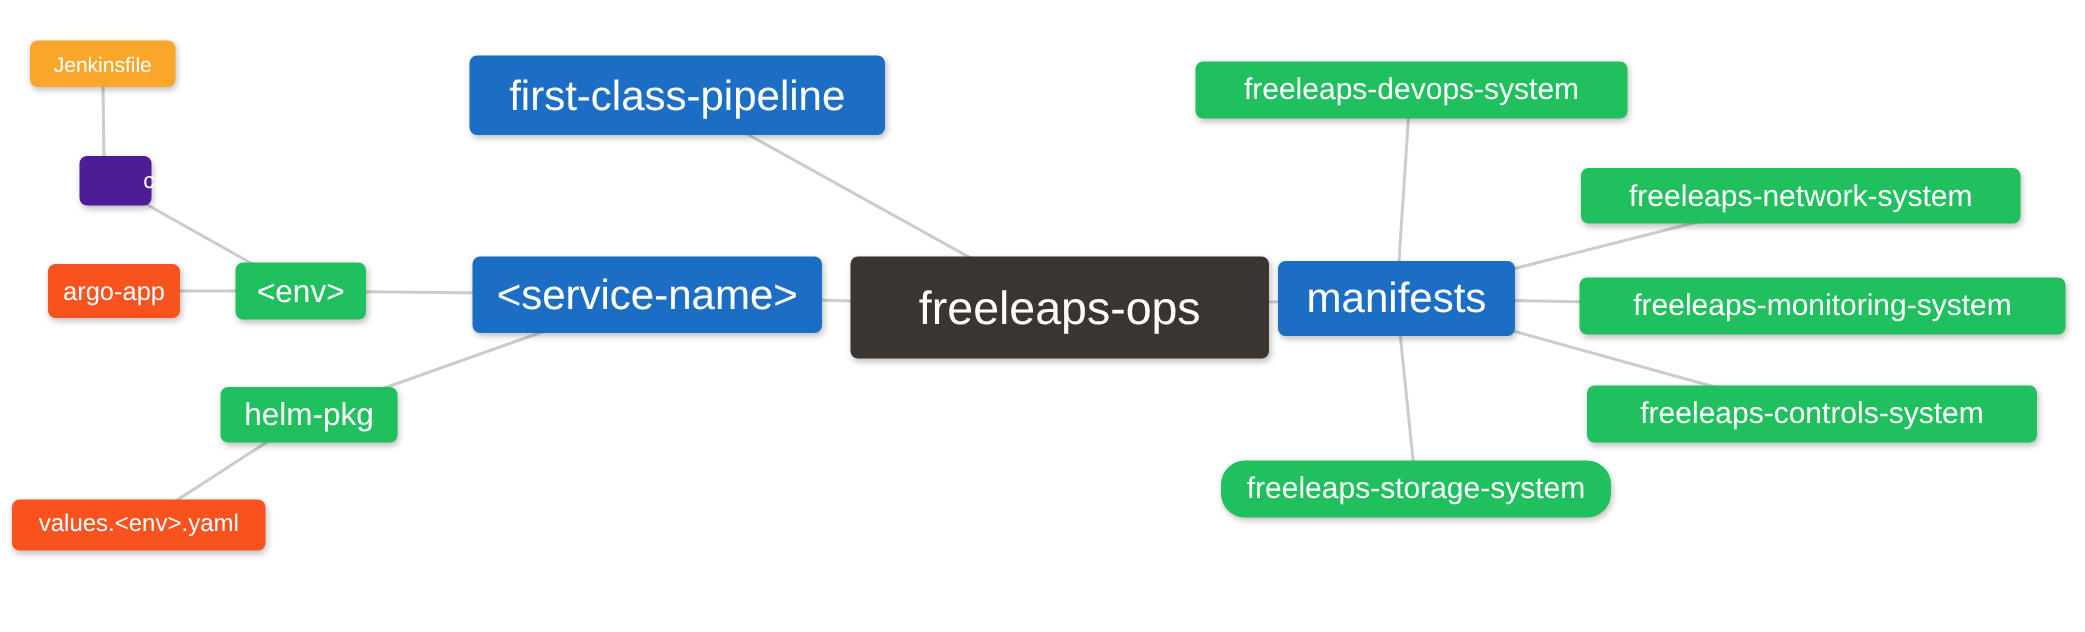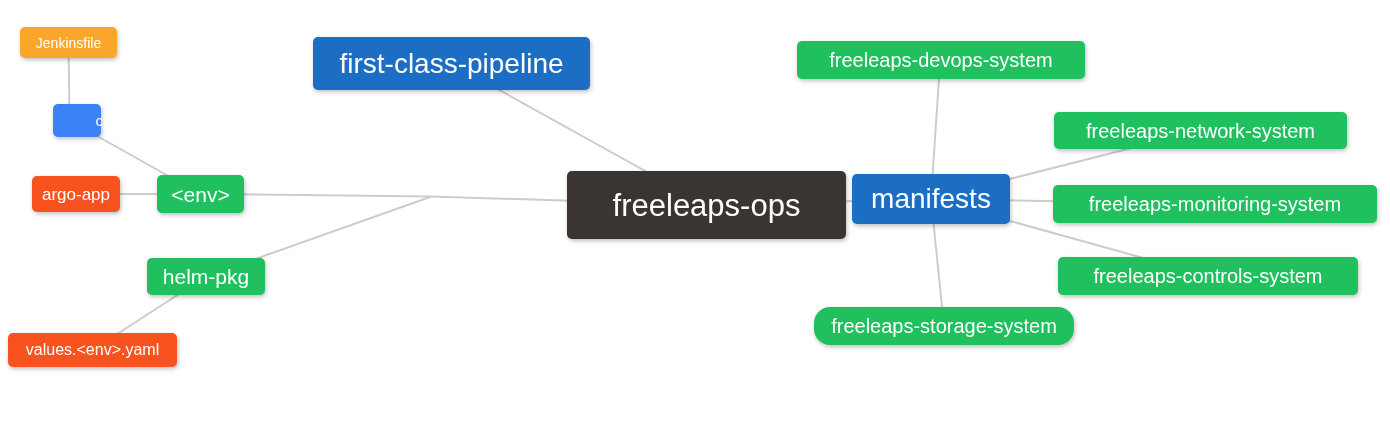--- a/index.html
+++ b/index.html
@@ -58,37 +58,40 @@
       <line x1="706.5" y1="205" x2="931" y2="199" stroke="#cccccc" stroke-width="2"></line>
       <line x1="931" y1="199" x2="941" y2="48" stroke="#cccccc" stroke-width="2"></line>
       <line x1="931" y1="199" x2="1200.5" y2="130.5" stroke="#cccccc" stroke-width="2"></line>
       <line x1="931" y1="199" x2="1215" y2="204" stroke="#cccccc" stroke-width="2"></line>
       <line x1="931" y1="199" x2="1208" y2="276" stroke="#cccccc" stroke-width="2"></line>
       <line x1="931" y1="199" x2="944" y2="326" stroke="#cccccc" stroke-width="2"></line>
     </svg>
 <div class="node" style="left: 20px; top: 27px; width: 97px; height: 31px; background: rgb(249, 166, 43); color: rgb(255, 255, 255); font-size: 14px;">
       <span>Jenkinsfile</span>
     </div>
-    <div class="node" style="left: 53px; top: 104px; width: 33px; height: 33px; background: #3b82f6; color: rgb(255, 255, 255); font-size: 15px; padding-left: 48px;">
+    <div class="node" style="left: 53px; top: 104px; width: 33px; height: 33px; background: #4c1d95; color: rgb(255, 255, 255); font-size: 15px; padding-left: 48px;">
       <span>ci</span>
     </div>
     <div class="node" style="left: 32px; top: 176px; width: 88px; height: 36px; background: rgb(248, 82, 31); color: rgb(255, 255, 255); font-size: 17px;">
       <span>argo-app</span>
     </div>
     <div class="node" style="left: 157px; top: 175px; width: 87px; height: 38px; background: rgb(32, 192, 95); color: rgb(255, 255, 255); font-size: 21px;">
       <span>&lt;env&gt;</span>
     </div>
     <div class="node" style="left: 147px; top: 258px; width: 118px; height: 37px; background: rgb(32, 192, 95); color: rgb(255, 255, 255); font-size: 21px;">
       <span>helm-pkg</span>
     </div>
     <div class="node" style="left: 8px; top: 333px; width: 169px; height: 34px; background: rgb(248, 82, 31); color: rgb(255, 255, 255); font-size: 16px;">
       <span>values.&lt;env&gt;.yaml</span>
     </div>
     <div class="node" style="left: 313px; top: 37px; width: 277px; height: 53px; background: rgb(27, 110, 195); color: rgb(255, 255, 255); font-size: 28px;">
       <span>first-class-pipeline</span>
+    </div>
+    <div class="node" style="left: 315px; top: 171px; width: 233px; height: 51px; background: rgb(27, 110, 195); color: rgb(255, 255, 255); font-size: 28px;">
+      <span>&lt;service-name&gt;</span>
     </div>
     <div class="node" style="left: 567px; top: 171px; width: 279px; height: 68px; background: rgb(58, 53, 49); color: rgb(255, 255, 255); font-size: 31px;">
       <span>freeleaps-ops</span>
     </div>
     <div class="node" style="left: 852px; top: 174px; width: 158px; height: 50px; background: rgb(27, 110, 195); color: rgb(255, 255, 255); font-size: 28px;">
       <span>manifests</span>
     </div>
     <div class="node" style="left: 797px; top: 41px; width: 288px; height: 38px; background: rgb(32, 192, 95); color: rgb(255, 255, 255); font-size: 20px;">
       <span>freeleaps-devops-system</span>
     </div>

